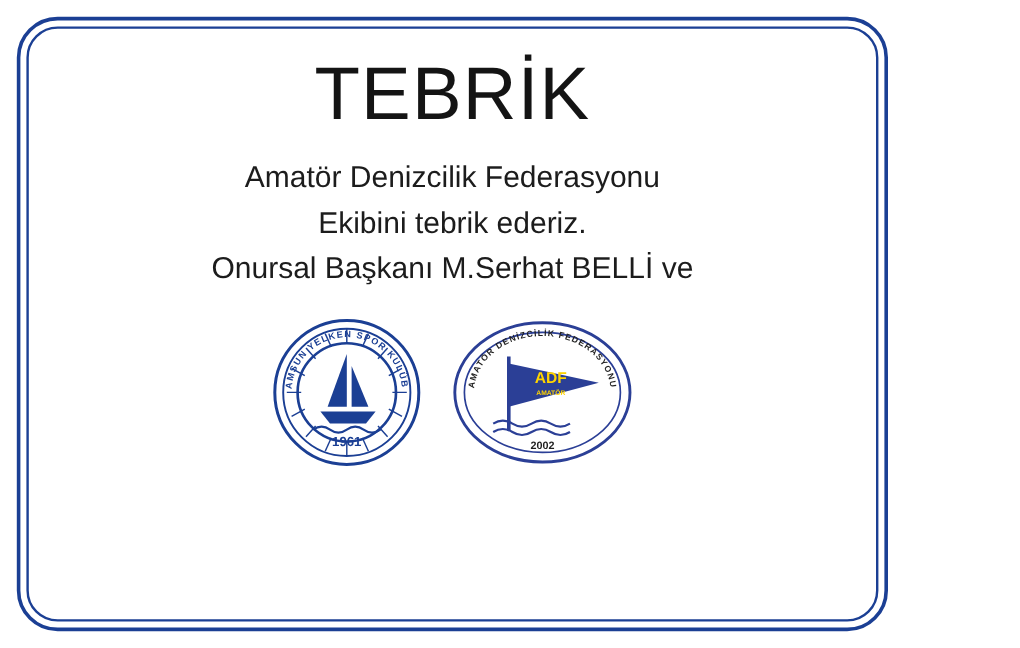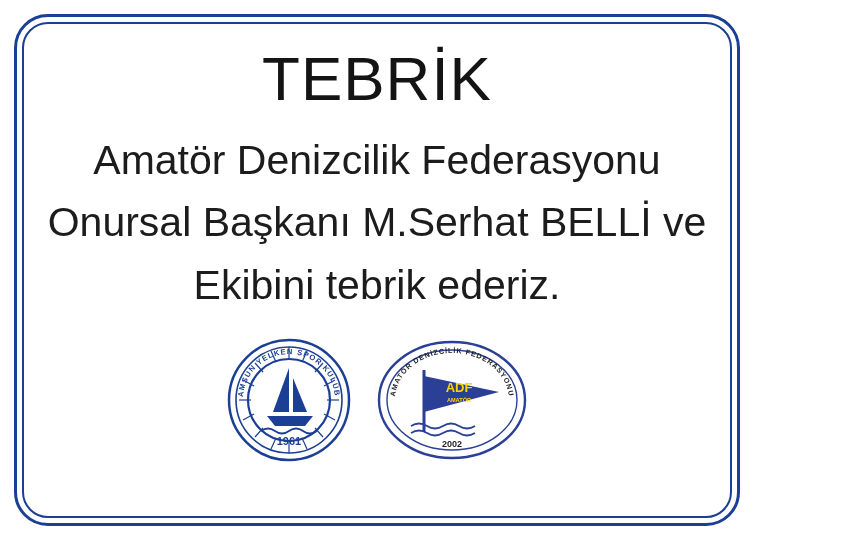--- a/index.html
+++ b/index.html
@@ -55,21 +55,21 @@
     font-size: 62px;
     font-weight: 400;
     letter-spacing: 1px;
     color: #141414;
     margin-top: 12px;
     margin-bottom: 8px;
     line-height: 1.05;
     text-align: center;
   }
   .body-text {
-    font-size: 41px;
+    font-size: 25px;
     line-height: 1.52;
     color: #1c1c1c;
     text-align: center;
     max-width: 660px;
     margin-top: 10px;
   }
   .body-line {
     display: block;
     white-space: nowrap;
   }
@@ -95,22 +95,22 @@
 
   <div class="border-outer"></div>
   <div class="border-inner"></div>
 
   <div class="content">
 
     <div class="title">TEBRİK</div>
 
     <div class="body-text">
       <span class="body-line">Amatör Denizcilik Federasyonu</span>
+      <span class="body-line">Ekibini tebrik ederiz.</span>
       <span class="body-line">Onursal Başkanı M.Serhat BELLİ ve</span>
-      <span class="body-line">Ekibini tebrik ederiz.</span>
     </div>
 
     <div class="logos">
 
       <svg class="logo syk-seal" width="124" height="124" viewBox="0 0 124 124">
         <defs>
           <path id="sykArcTop" d="M 16,62 A 46,46 0 0 1 108,62"></path>
           <path id="sykArcBot" d="M 20,62 A 42,42 0 0 0 104,62"></path>
         </defs>
         <circle cx="62" cy="62" r="60" fill="#ffffff" stroke="#1b3f94" stroke-width="2.5"></circle>

